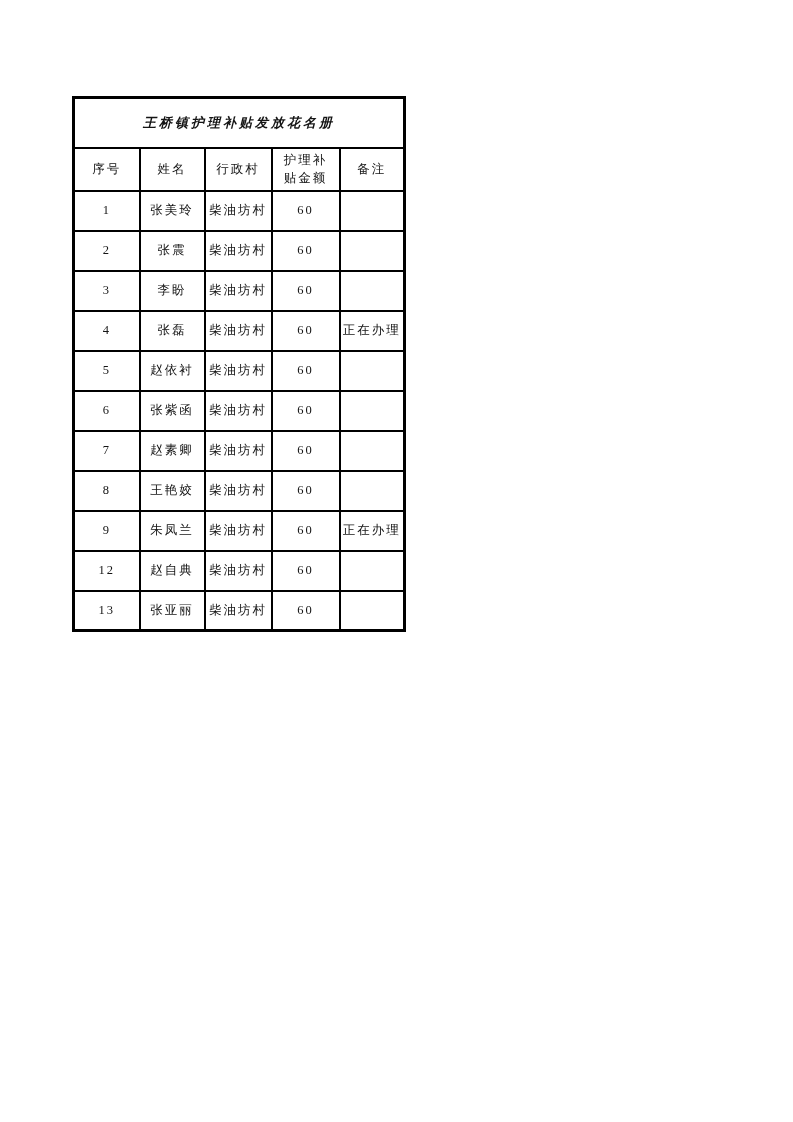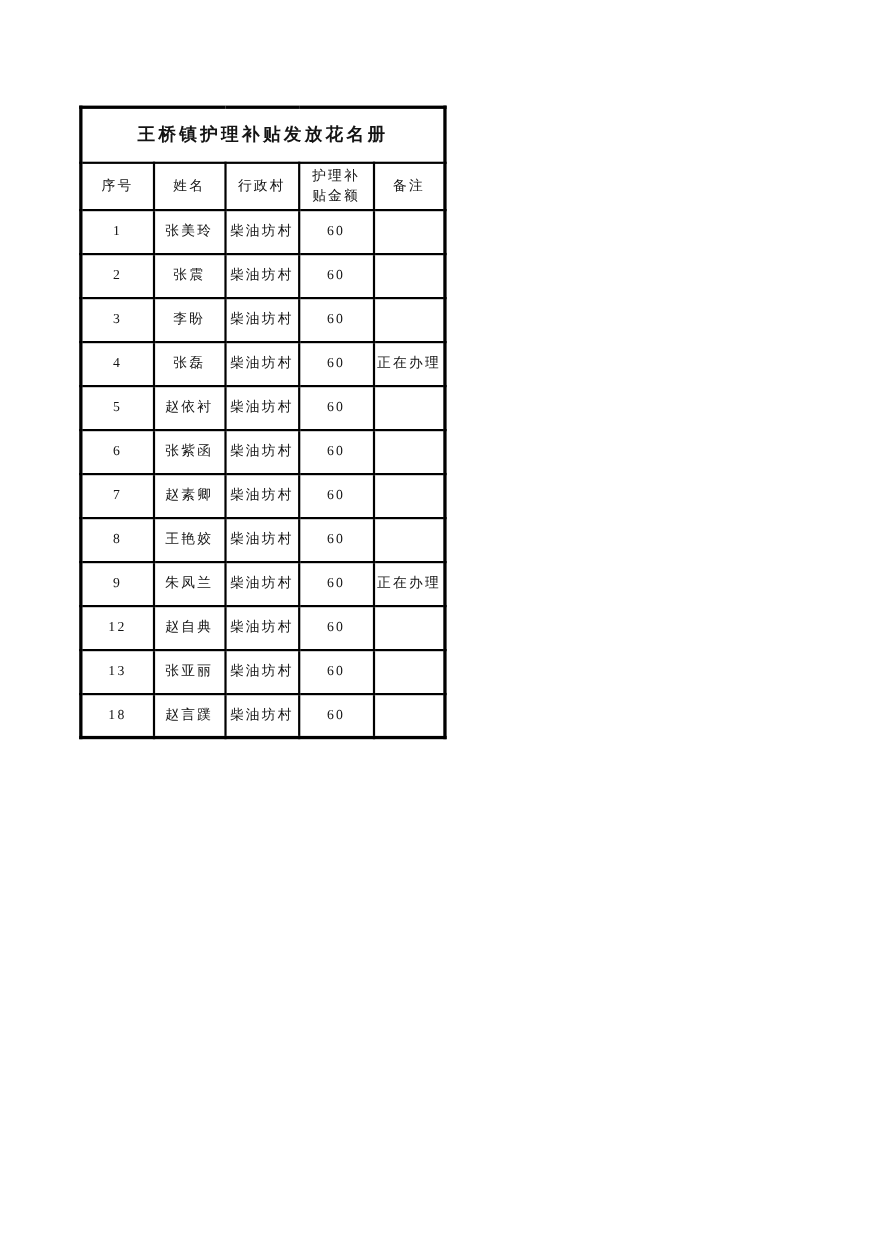--- a/index.html
+++ b/index.html
@@ -31,24 +31,25 @@
   }
   table.roster th, table.roster td {
     border: 2px solid var(--line);
     text-align: center;
     vertical-align: middle;
     color: var(--ink);
     overflow: hidden;
   }
   th.title-cell {
     height: 50px;
-    font-size: 16px;
+    font-size: 13px;
     font-weight: bold;
     letter-spacing: 3px;
     padding: 0 2px;
+    font-style: italic;
   }
   tr.header-row th {
     height: 43px;
     font-weight: normal;
     font-size: 12.5px;
     letter-spacing: 2px;
     line-height: 1.45;
     padding: 0 6px;
   }
   tbody.body-rows td {
@@ -154,22 +155,15 @@
           <td>60</td>
           <td></td>
         </tr>
         <tr>
           <td>13</td>
           <td>张亚丽</td>
           <td>柴油坊村</td>
           <td>60</td>
           <td></td>
         </tr>
-        <tr>
-          <td>18</td>
-          <td>赵言蹼</td>
-          <td>柴油坊村</td>
-          <td>60</td>
-          <td></td>
-        </tr>
       </tbody>
   </table>
 </div>
 
 </body></html>

